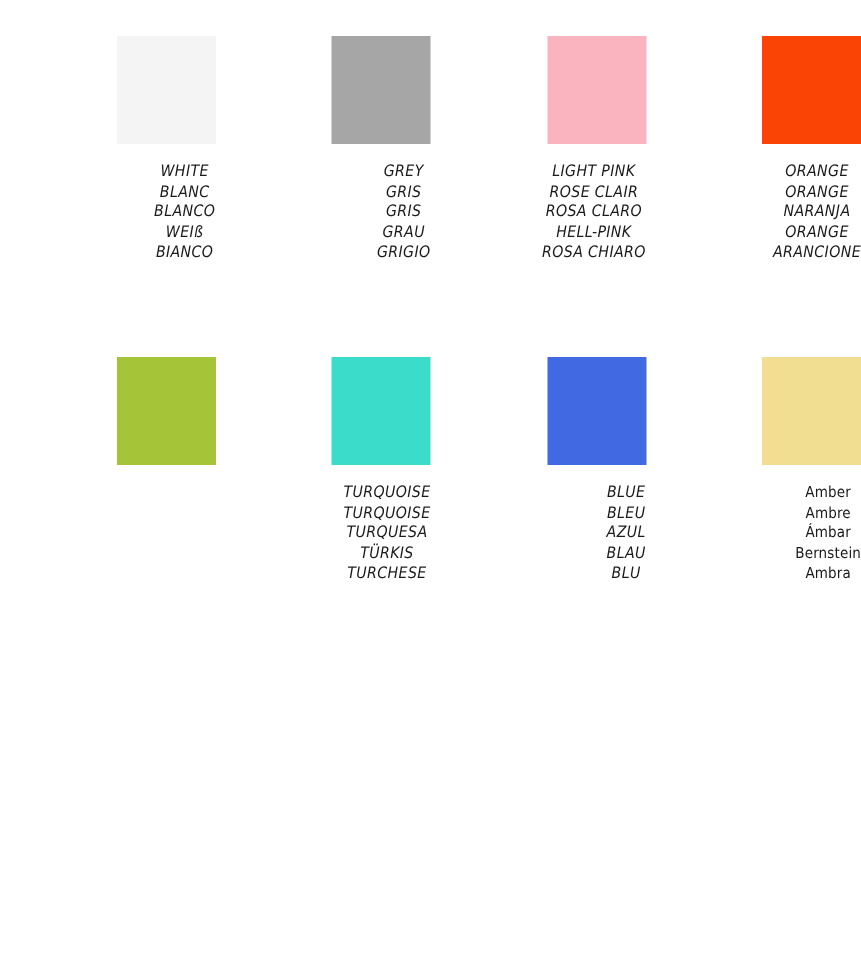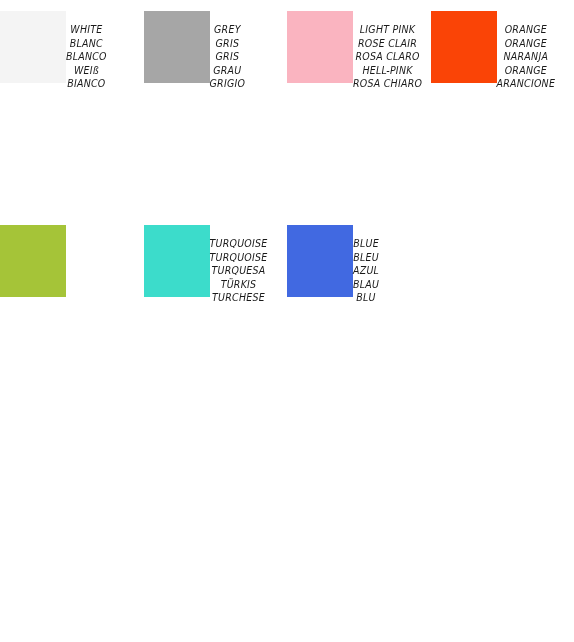--- a/index.html
+++ b/index.html
@@ -18,23 +18,23 @@
   #swatch-grid {
     display: grid;
     grid-template-columns: repeat(4, 1fr);
     grid-template-rows: repeat(3, 214px);
     width: 574px;
     height: 642px;
     box-sizing: border-box;
   }
   .swatch-cell {
     display: flex;
-    flex-direction: row;
-    align-items: flex-start;
-    padding-top: 11px;
+    flex-direction: column;
+    align-items: flex-end;
+    padding-top: 24px;
     box-sizing: border-box;
   }
   .swatch-chip {
     width: 66px;
     height: 72px;
     display: block;
     flex: none;
   }
   .swatch-names {
     margin-top: 12px;
@@ -123,14 +123,24 @@
     <div class="swatch-cell">
       <div class="swatch-chip" title="#4169E1" style="background: rgb(65, 105, 225);"></div>
       <div class="swatch-names style-upper">
         <div class="swatch-name">BLUE</div>
         <div class="swatch-name">BLEU</div>
         <div class="swatch-name">AZUL</div>
         <div class="swatch-name">BLAU</div>
         <div class="swatch-name">BLU</div>
       </div>
     </div>
+    <div class="swatch-cell">
+      <div class="swatch-chip" title="#F2DE91" style="background: rgb(242, 222, 145);"></div>
+      <div class="swatch-names style-title">
+        <div class="swatch-name">Amber</div>
+        <div class="swatch-name">Ambre</div>
+        <div class="swatch-name">Ámbar</div>
+        <div class="swatch-name">Bernstein</div>
+        <div class="swatch-name">Ambra</div>
+      </div>
+    </div>
     <div class="swatch-cell cell-empty"></div>
   </div>
 
 </body></html>

